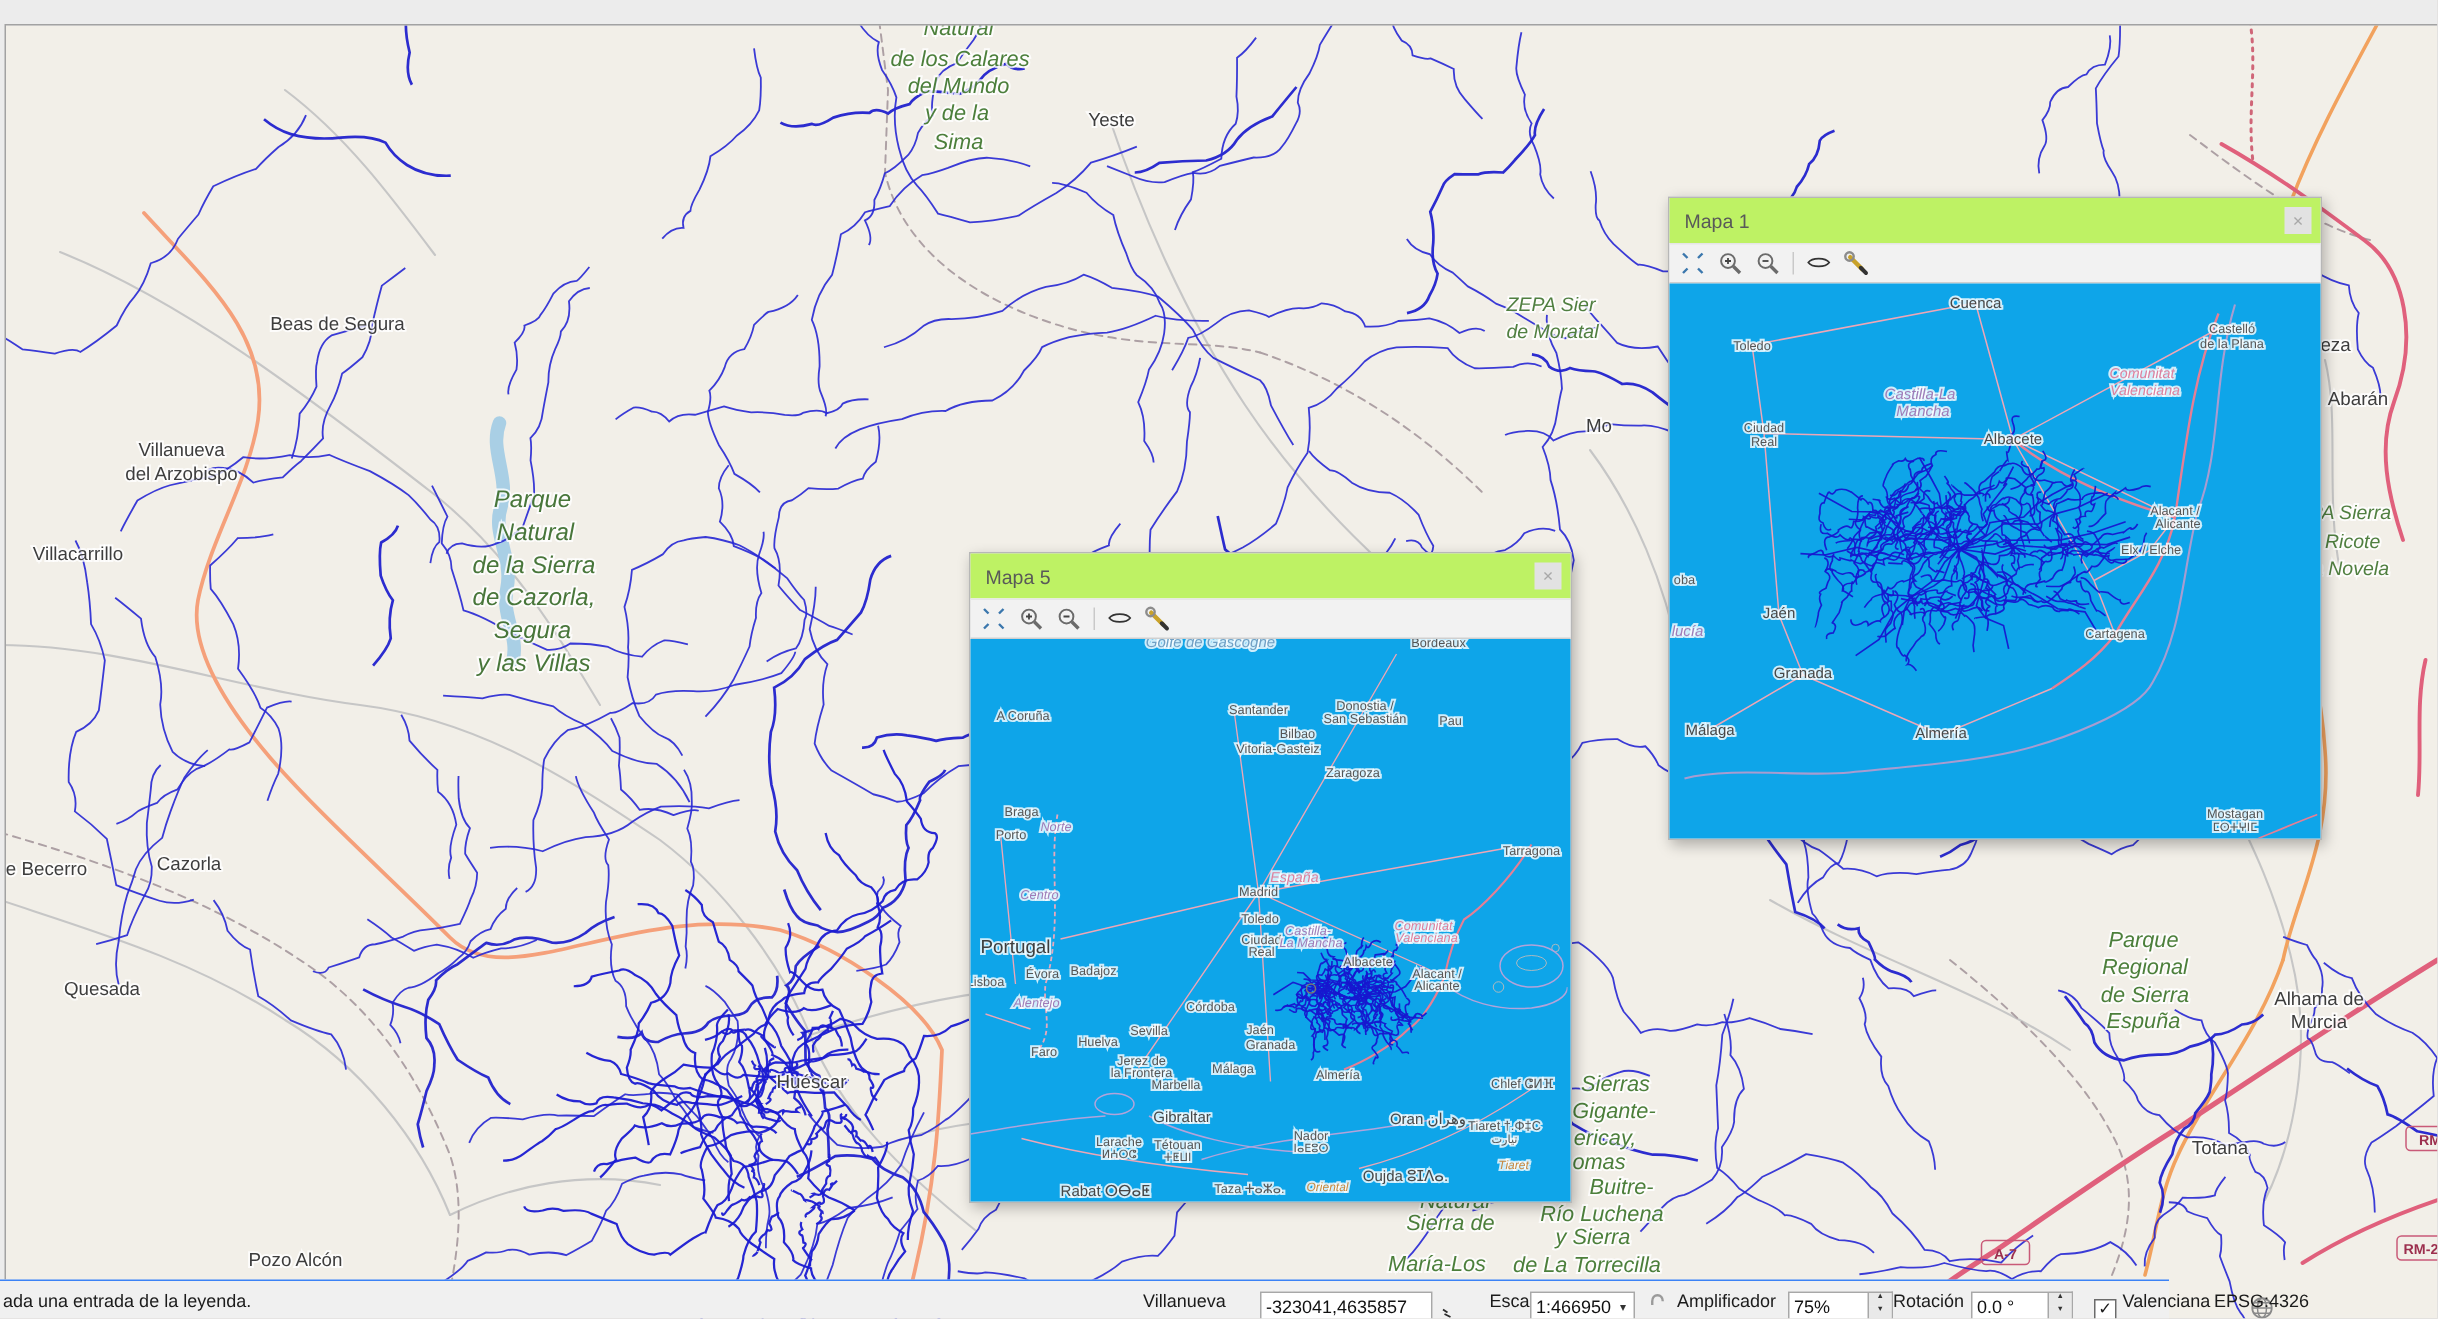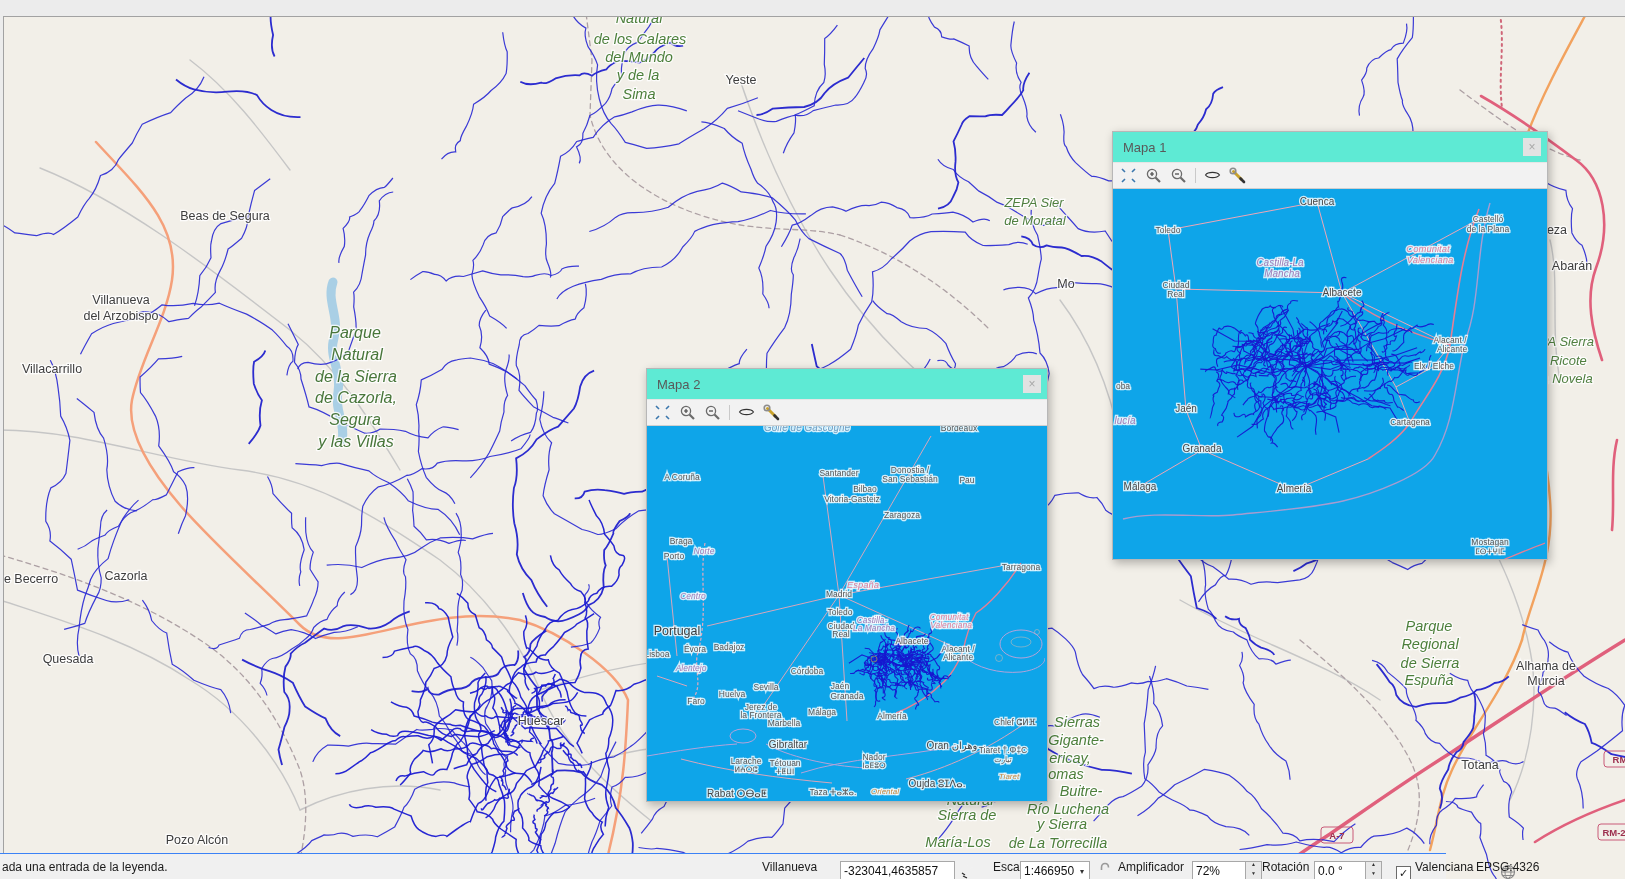--- a/index.html
+++ b/index.html
@@ -29,21 +29,21 @@
   .ro{font-size:8px;font-style:italic;fill:#c8893f}
   .tif{font-size:7.5px;fill:#555}
   .shield{font-size:9.5px;font-weight:bold;fill:#9c2f4e;stroke:none}
   .riv{stroke:#2a2ad4;stroke-width:1.2;opacity:.92}
   .riv2{stroke:#2121ce;stroke-width:1.8;opacity:.95}
   .trk{stroke:#1717d0;stroke-width:1.1;opacity:.95}
   .trkm{stroke:#1a1ad2;stroke-width:1.5;opacity:.95}
 
   
   .panel{position:absolute;background:#fff;border:1px solid #b7b7b7;box-shadow:2px 3px 9px rgba(0,0,0,.28);display:flex;flex-direction:column;z-index:10;}
-  .ptitle{height:30px;background:#5eead4;display:flex;align-items:center;padding:0 6px 0 10px;font-size:13px;color:#595959;flex:0 0 auto;}
+  .ptitle{height:30px;background:#bef264;display:flex;align-items:center;padding:0 6px 0 10px;font-size:13px;color:#595959;flex:0 0 auto;}
   .pclose{margin-left:auto;width:18px;height:18px;background:#e2e2e2;border:0;color:#a8a8a8;font-size:12px;line-height:16px;text-align:center;padding:0;cursor:default;font-family:"Liberation Sans",sans-serif;}
   .ptools{height:25px;background:#f2f2f2;border-top:1px solid #e6e6e6;border-bottom:1px solid #cfcfcf;display:flex;align-items:center;gap:8px;padding:0 7px;flex:0 0 auto;}
   .ticon{width:17px;height:17px;display:inline-block}
   .tsep{width:1px;height:15px;background:#c9c9c9}
   .pmap{flex:1 1 auto;overflow:hidden;background:#0ea5e9}
 
   
   #status-bar{position:absolute;left:0;top:853px;width:1446px;height:26px;background:#f0f0f0;border-top:1px solid #3b82f6;z-index:20;font-size:12px;color:#1b1b1b;}
   .sb{position:absolute;top:0;height:26px;display:flex;align-items:center;}
   .sb-box{background:#fff;border:1px solid #a8a8a8;height:18px;display:flex;align-items:center;padding:0 3px;font-size:12px;color:#111;}
@@ -404,21 +404,21 @@
           <text x="1058" y="848" class="park" text-anchor="middle">de La Torrecilla</text>
         </g>
     </svg>
   </div>
 
   <div id="top-strip"></div>
   <div id="left-strip"></div>
 
   <div class="panel" style="left:646px;top:368px;width:400px;height:432px">
     <div class="ptitle">
-      <span>Mapa 2</span>
+      <span>Mapa 5</span>
       <button class="pclose">×</button>
     </div>
     <div class="ptools">
       <svg class="ticon" viewBox="0 0 17 17">
           <g stroke="#3b77ad" stroke-width="1.6">
             <path d="M5,5 L2,2 M12,5 L15,2 M5,12 L2,15 M12,12 L15,15"></path>
           </g>
           <g fill="#3b77ad" stroke="none">
             <path d="M1,1 L6,1 L1,6 Z M16,1 L16,6 L11,1 Z M1,16 L1,11 L6,16 Z M16,16 L11,16 L16,11 Z"></path>
           </g>
@@ -904,21 +904,21 @@
       </div>
     <div class="sb" style="left:1098px;top:4px">
       <svg width="14" height="18" viewBox="0 0 14 18">
           <path d="M3.5,8 V5.5 C3.5,3 5,1.5 7,1.5 C9,1.5 10.5,3 10.5,5.5" stroke="#9a9a9a" stroke-width="1.6"></path>
           <rect x="2" y="8" width="10" height="8" rx="1" fill="#b5b5b5"></rect>
         </svg>
     </div>
     <div class="sb" style="left:1118px">Amplificador</div>
     <div class="sb" style="left:1192px;top:4px">
       <div class="sb-box" style="width:46px">
-          <span>72%</span>
+          <span>75%</span>
         </div>
       <div class="spincol">
           <span>▲</span>
           <span>▼</span>
         </div>
     </div>
     <div class="sb" style="left:1262px">Rotación</div>
     <div class="sb" style="left:1314px;top:4px">
       <div class="sb-box" style="width:44px">
           <span>0.0 °</span>

